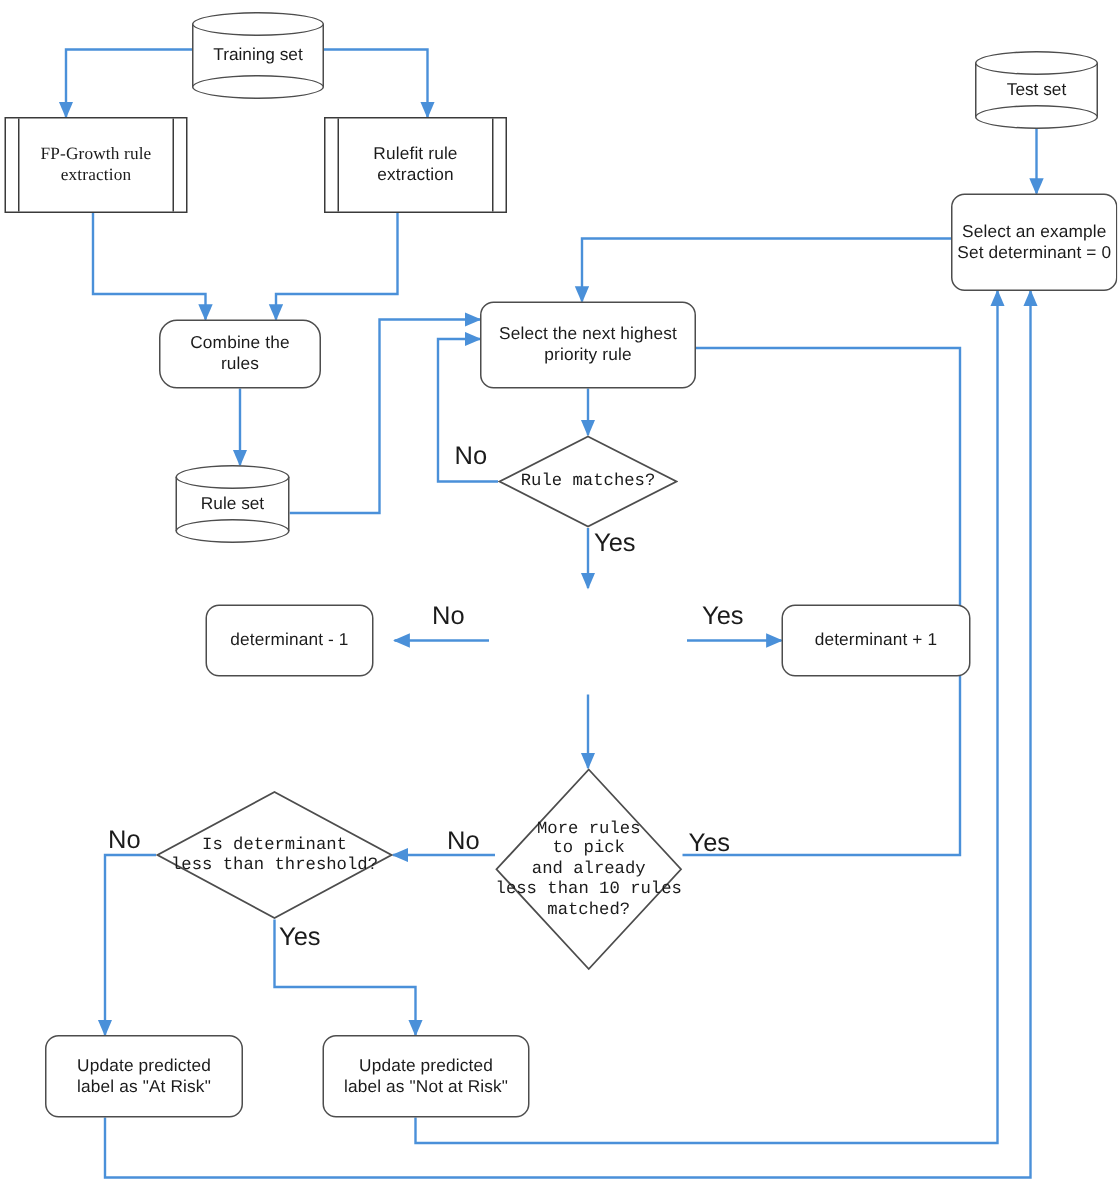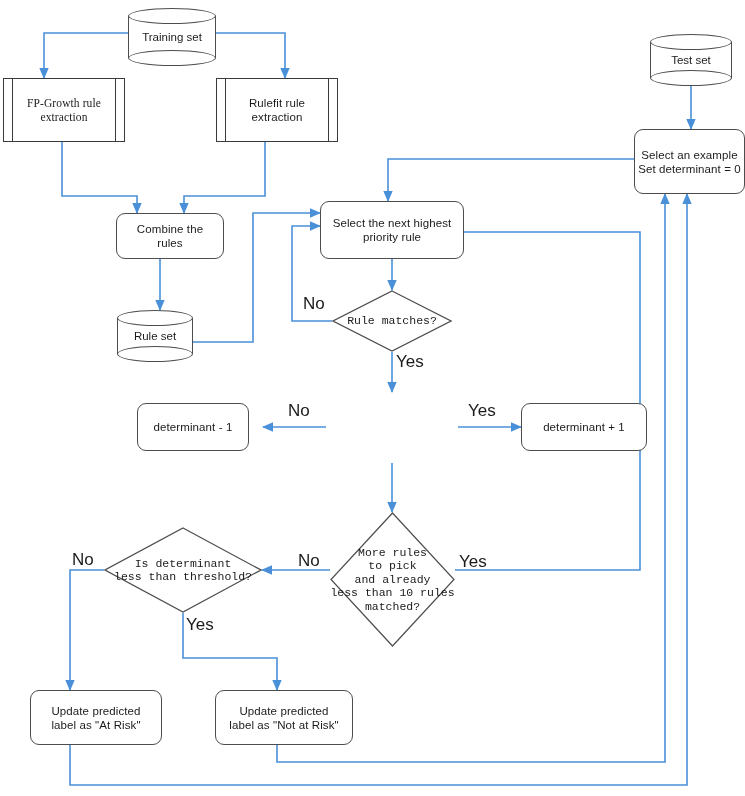--- a/index.html
+++ b/index.html
@@ -113,21 +113,21 @@
 
   <div class="node predef" style="left:216px;top:78px;width:122px;height:64px;position:absolute;">
     <div class="bar l"></div>
     <div class="bar r"></div>
     <div style="z-index:2;">
       <div>Rulefit rule</div>
       <div>extraction</div>
     </div>
   </div>
 
-  <div class="node rrect" style="left:116px;top:213px;width:108px;height:46px;">
+  <div class="node rrect" style="left:106px;top:213px;width:108px;height:46px;border-radius:12px;">
     <div>
       <div>Combine the</div>
       <div>rules</div>
     </div>
   </div>
 
   <div class="cyl" style="left:117px;top:310px;width:76px;height:52px;">
     <div class="body" style="top:8px;bottom:8px;"></div>
     <div class="cap" style="bottom:0;"></div>
     <div class="cap" style="top:0;"></div>

